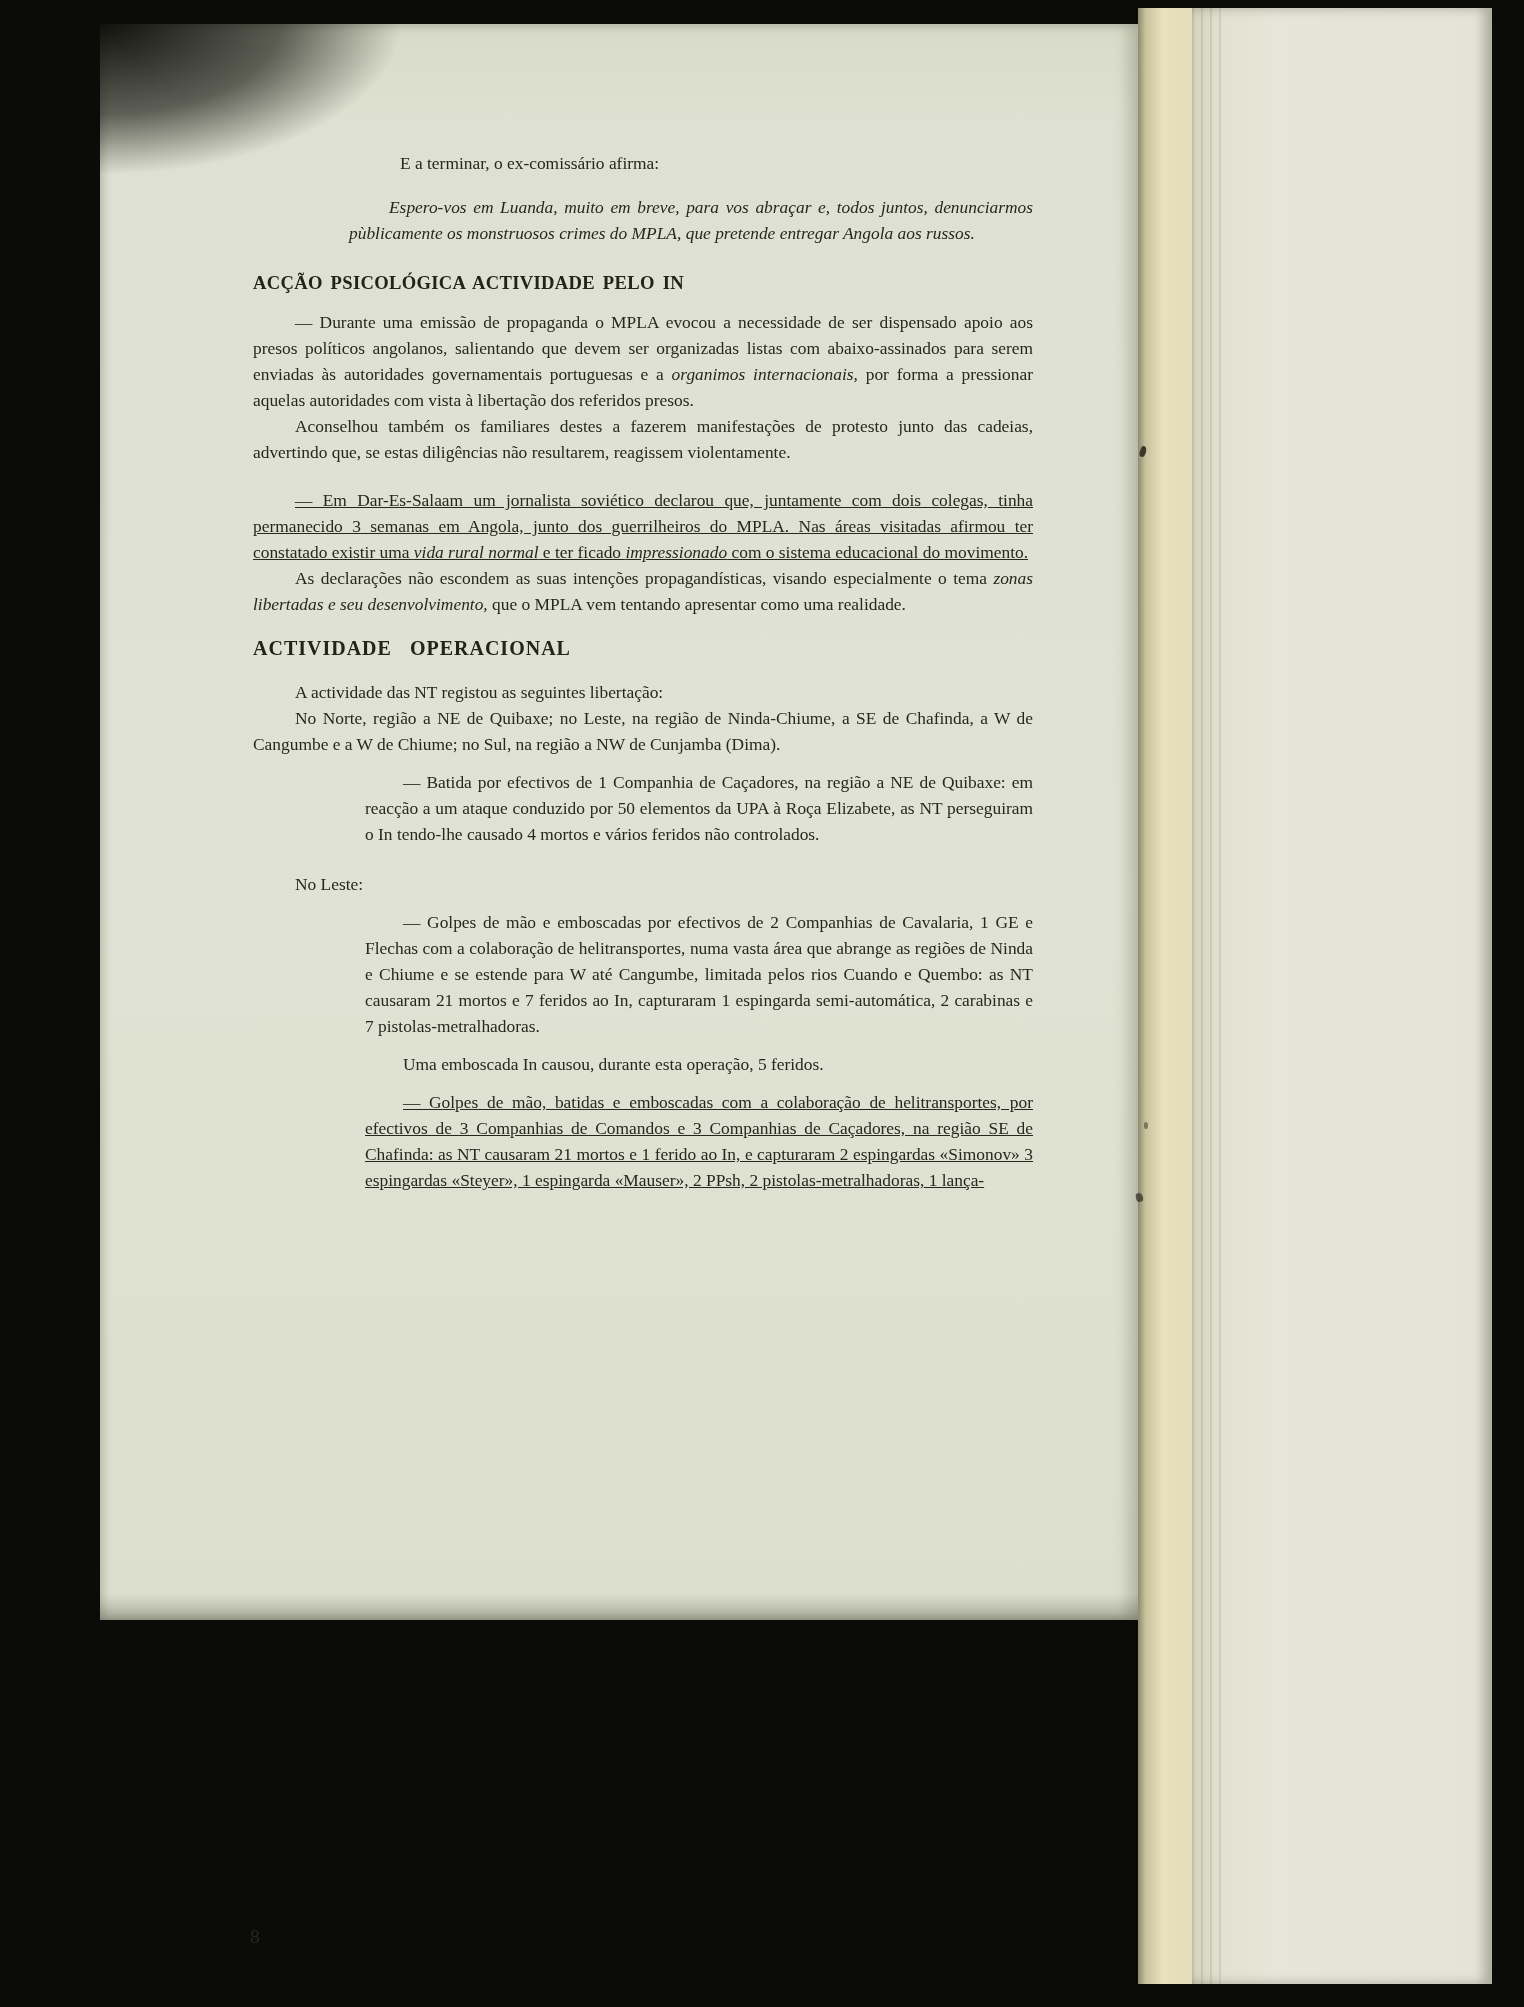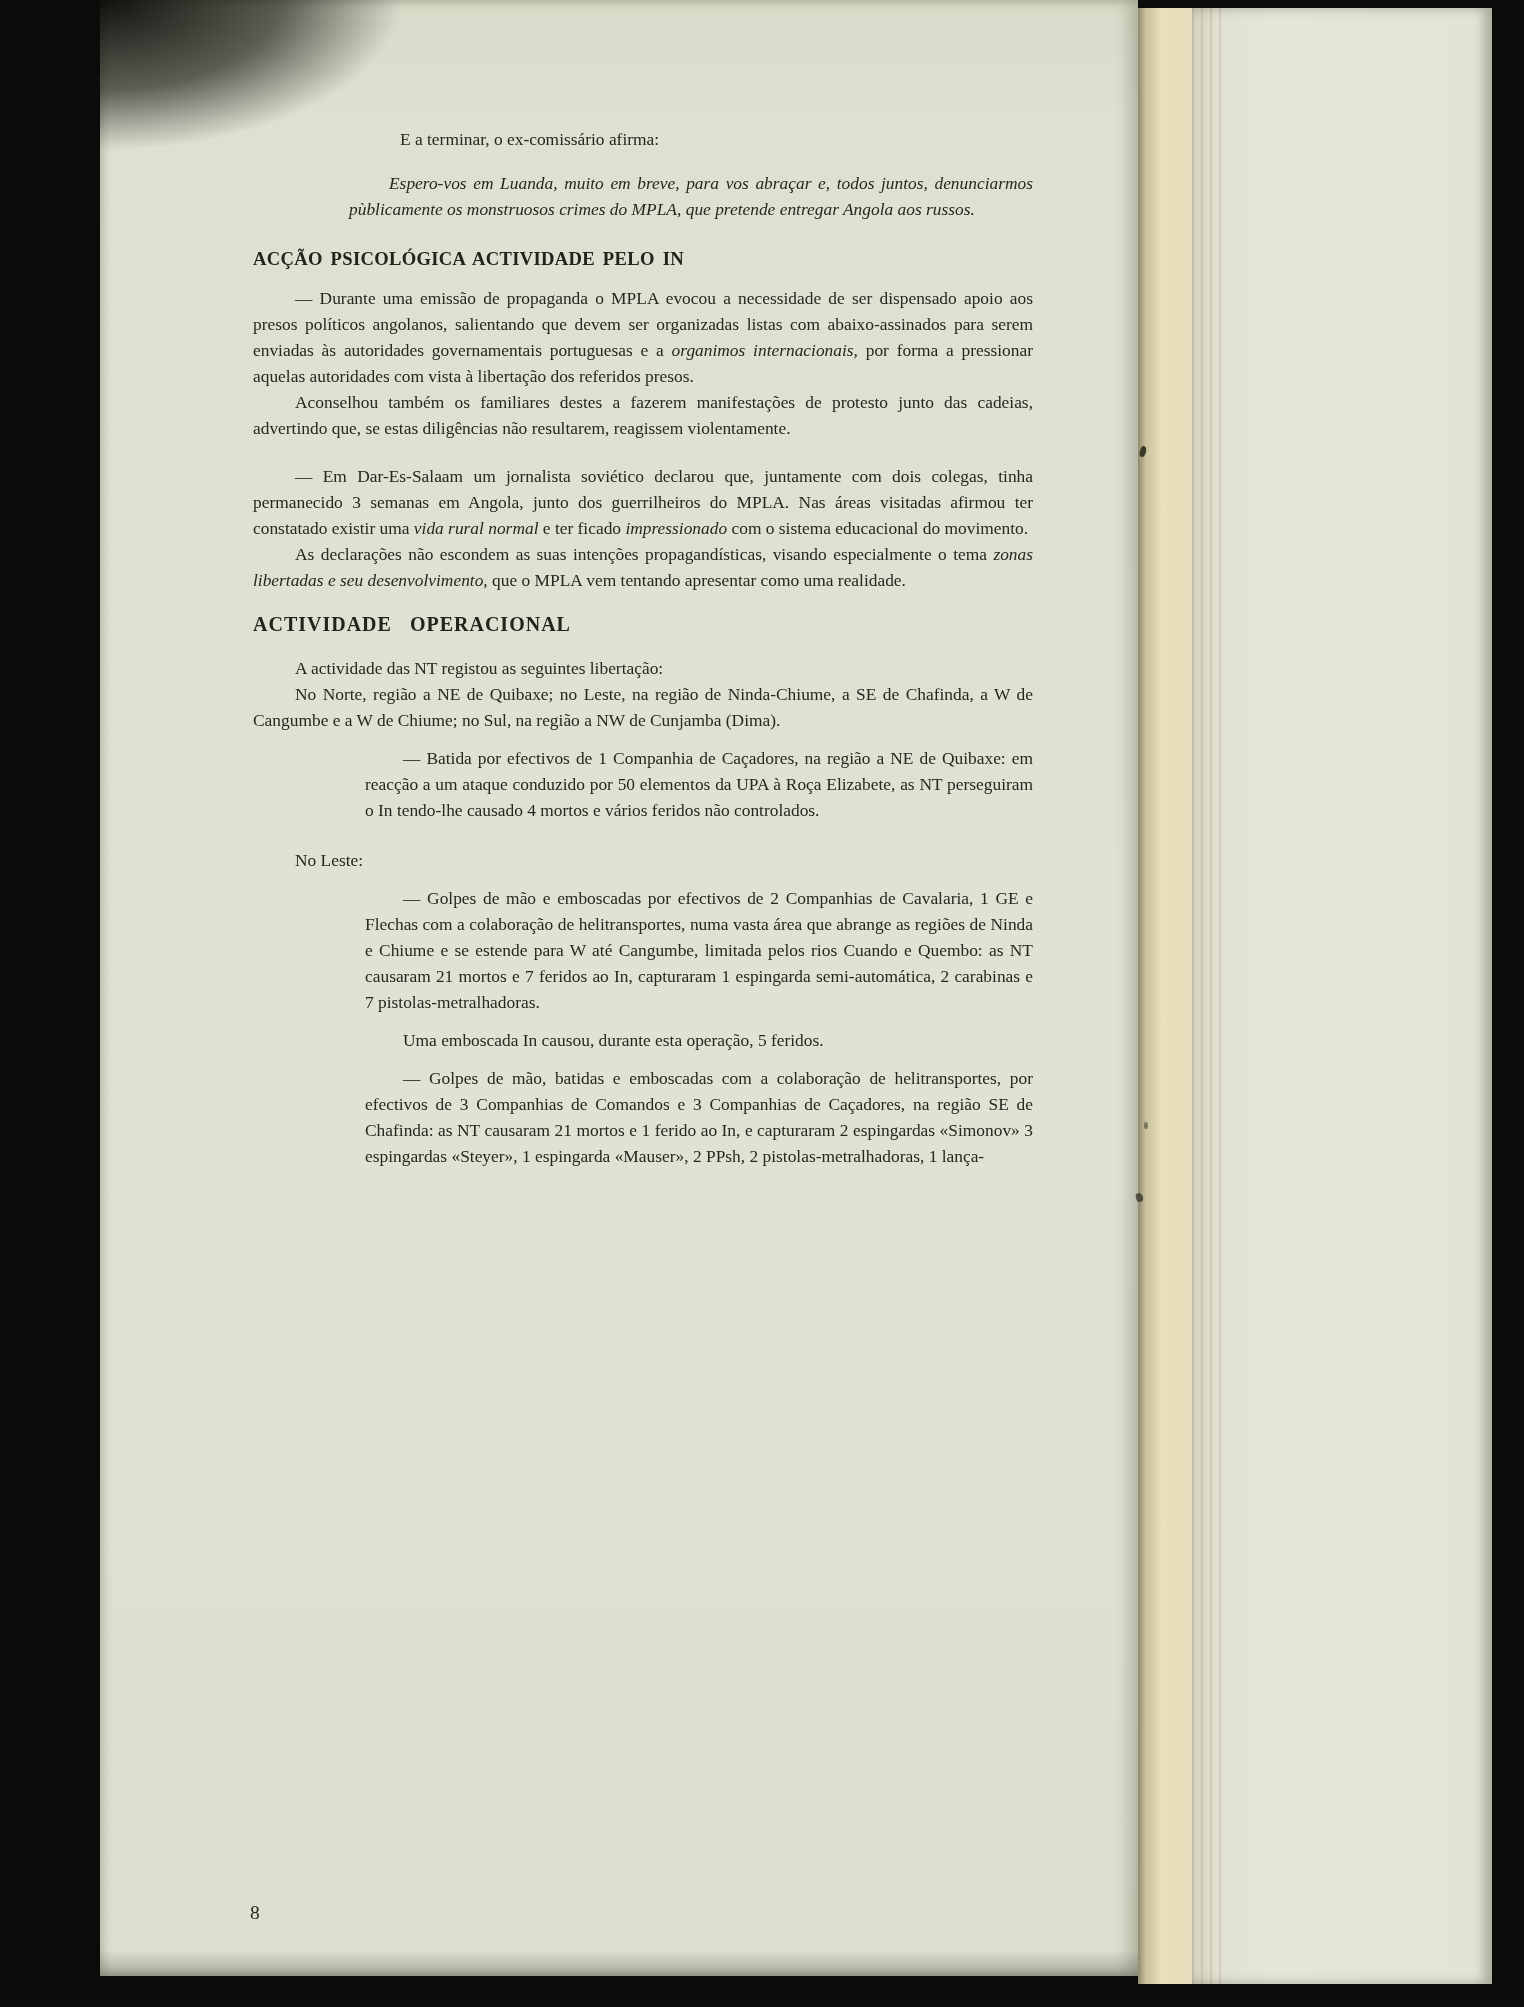--- a/index.html
+++ b/index.html
@@ -6,21 +6,21 @@
   html,body { width:1524px; height:2007px; }
   body {
     position:relative;
     background:#0b0b09;
     overflow:hidden;
     font-family:"Liberation Serif", serif;
   }
 
   
   .paper {
-    position:absolute; left:100px; top:0; width:1038px; height:1976px;
+    position:absolute; left:100px; top:24px; width:1038px; height:1596px;
     background:linear-gradient(180deg,#d8dbc8 0%, #dee1d1 6%, #e0e3d3 55%, #dcdfcd 100%);
     box-shadow: inset -10px 0 14px rgba(55,52,32,0.22), inset 4px 0 8px rgba(40,40,25,0.18);
   }
   .corner-shadow {
     position:absolute; left:0; top:0; width:560px; height:320px;
     background:radial-gradient(ellipse 430px 215px at 0px 0px,
       rgba(8,8,4,0.95) 0%, rgba(8,8,4,0.60) 42%, rgba(8,8,4,0.0) 70%);
     pointer-events:none;
   }
   .paper-bottom-shade {
@@ -60,21 +60,21 @@
   .intro { margin-left:147px; margin-bottom:18px; text-align:left !important; }
   .quote {
     margin-left:96px; text-indent:40px; font-style:italic;
     margin-bottom:24px;
   }
   .h-small {
     font-size:18.6px; font-weight:bold; letter-spacing:.3px; word-spacing:3px;
     margin-bottom:13px; color:#23221b;
   }
   .first-indent { text-indent:42px; }
-  .gap-top { margin-top:22px; }
+  .gap-top { margin-top:22px;text-decoration:underline; }
   .h-big {
     font-size:20px; font-weight:bold; letter-spacing:1px; word-spacing:12px;
     margin-top:18px; margin-bottom:18px; color:#23221b;
   }
   .label { margin-left:42px; margin-top:24px; text-align:left !important; }
   .op {
     margin-left:112px; text-indent:38px; margin-top:12px;
   }
   .op.cont { margin-top:12px; }
   .page-number {

